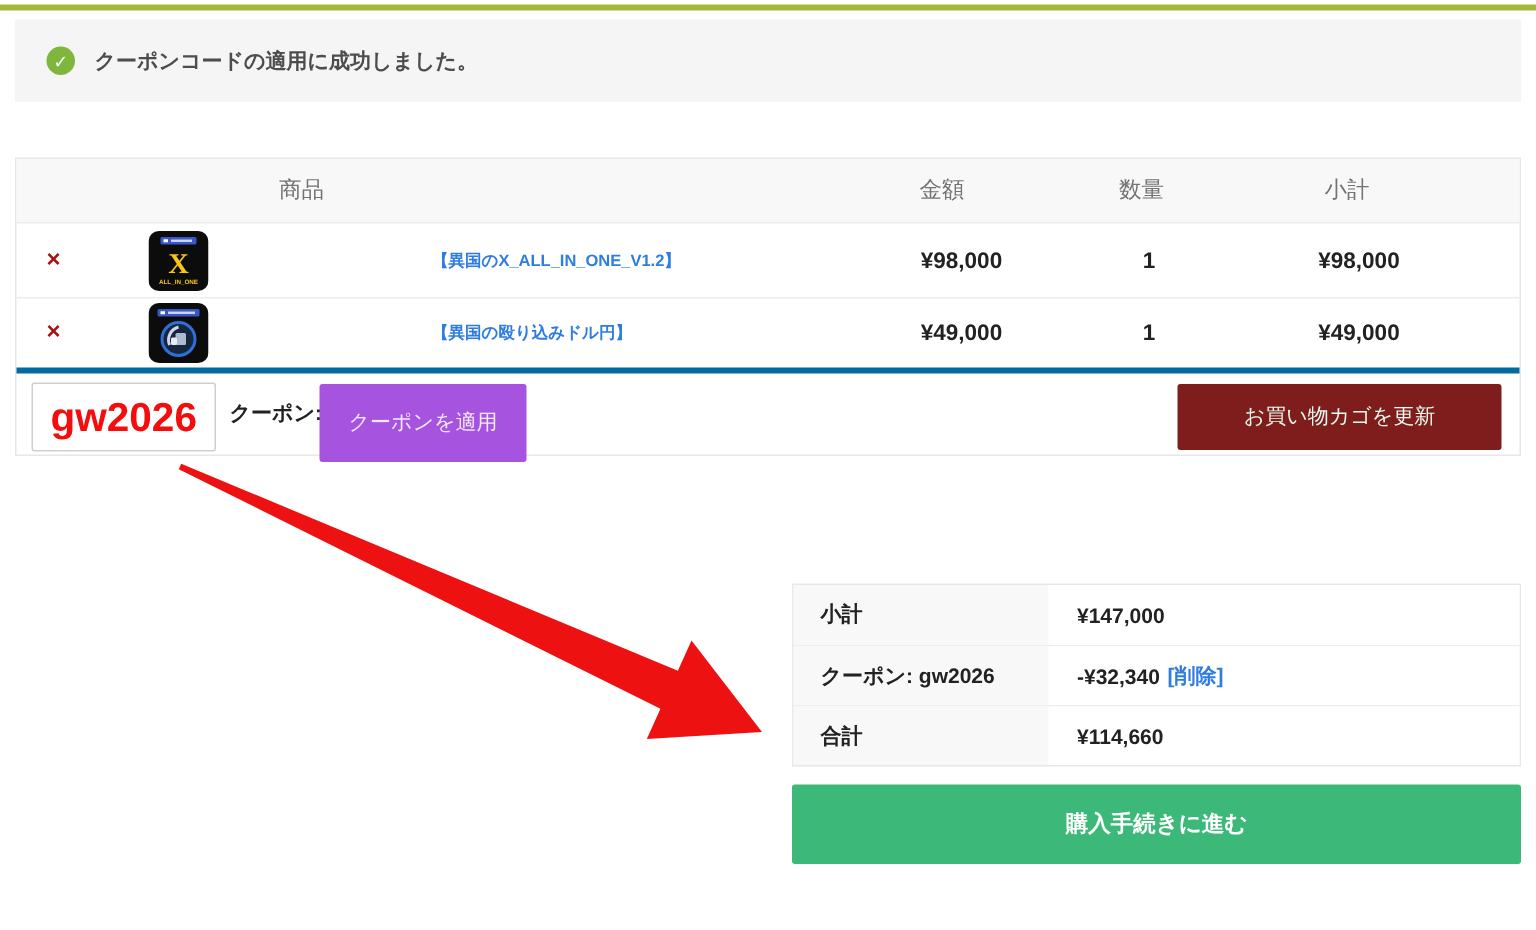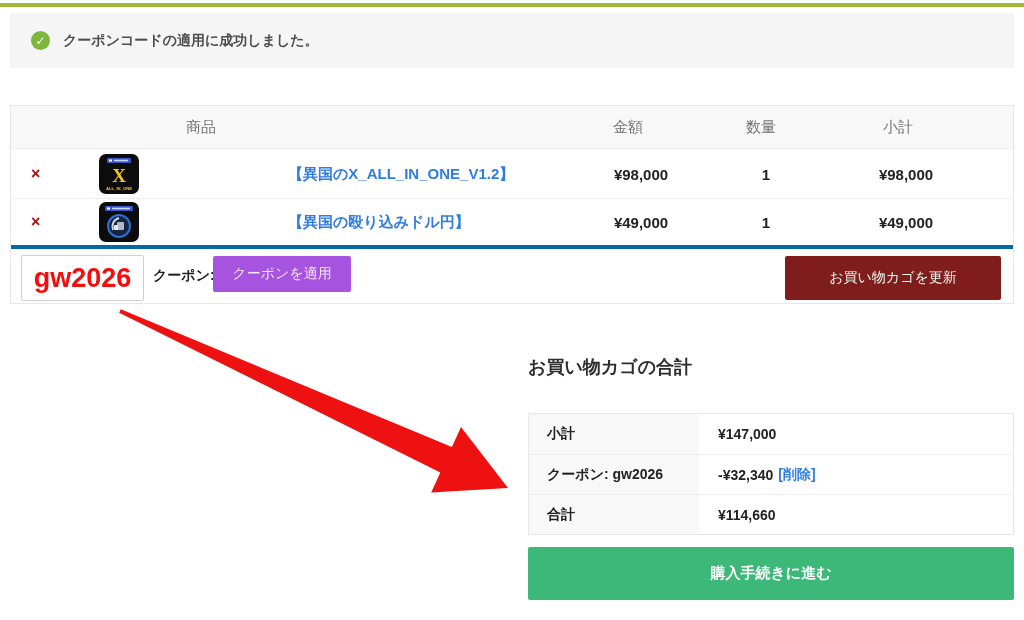--- a/index.html
+++ b/index.html
@@ -25,34 +25,34 @@
   .h-price    { left: 557px; width: 120px; }
   .h-qty      { left: 690px; width: 120px; }
   .h-subtotal { left: 827px; width: 120px; }
 
   .cart-row { position: relative; border-top: 1px solid #ededed; }
   .row-1 { height: 50px; }
   .row-2 { height: 47px; }
   .cell { position: absolute; top: 50%; transform: translateY(-50%); }
   .remove-x { left: 20px; font-size: 16px; font-weight: bold; color: #a90f0f; cursor: pointer; }
   .thumb { left: 88px; width: 40px; height: 40px; cursor: pointer; }
-  .prod-link { left: 277px; font-size: 15px; font-weight: bold; color: #2f7de1; text-decoration: none; cursor: pointer; }
+  .prod-link { left: 277px; font-size: 11px; font-weight: bold; color: #2f7de1; text-decoration: none; cursor: pointer; }
   .c-price    { left: 557px; width: 146px; text-align: center; font-size: 15px; font-weight: bold; color: #222; }
   .c-qty      { left: 705px; width: 100px; text-align: center; font-size: 15px; font-weight: bold; color: #222; }
   .c-subtotal { left: 827px; width: 136px; text-align: center; font-size: 15px; font-weight: bold; color: #222; }
 
   
   .coupon-row { position: relative; height: 58px; border-top: 4px solid #0369a1; }
   .coupon-input { position: absolute; left: 10px; top: 6px; width: 123px; height: 46px;
                   border: 1px solid #cfcfcf; border-radius: 2px; background: #fff;
                   color: #f50c0c; font-size: 27px; font-weight: bold; text-align: center;
                   font-family: "Liberation Sans", "DejaVu Sans", sans-serif; outline: none; }
   .coupon-label { position: absolute; left: 142px; top: 50%; transform: translateY(-50%);
                   font-size: 14px; font-weight: bold; color: #222; }
-  .apply-btn { position: absolute; left: 202px; top: 7px; width: 138px; height: 36px;
+  .apply-btn { position: absolute; left: 202px; top: 7px; width: 138px; height: 52px;
                background: #a653df; color: #f2e8fc; border: none; border-radius: 2px;
                font-size: 14px; cursor: pointer; font-family: inherit; }
   .update-btn { position: absolute; right: 12px; top: 7px; width: 216px; height: 44px;
                 background: #7f1d1d; color: #e7f8ee; border: none; border-radius: 2px;
                 font-size: 14px; cursor: default; font-family: inherit; }
 
   
   .totals { position: absolute; left: 528px; top: 355px; width: 486px; }
   .totals-heading { font-size: 18px; font-weight: bold; color: #2d2d2d; }
   .totals-table { margin-top: 34px; border: 1px solid #e7e7e7; }
@@ -127,21 +127,20 @@
 
   <div class="coupon-row">
     <input class="coupon-input" type="text" value="gw2026" style="">
     <span class="coupon-label">クーポン:</span>
     <button class="apply-btn">クーポンを適用</button>
     <button class="update-btn">お買い物カゴを更新</button>
   </div>
 </div>
 
 <div class="totals">
-  <div class="totals-heading">お買い物カゴの合計</div>
   <div class="totals-table">
     <div class="t-row">
       <div class="t-label">小計</div>
       <div class="t-value">¥147,000</div>
     </div>
     <div class="t-row">
       <div class="t-label">クーポン: gw2026</div>
       <div class="t-value">
         <span>-¥32,340</span>
         <a class="remove-link">[削除]</a>

